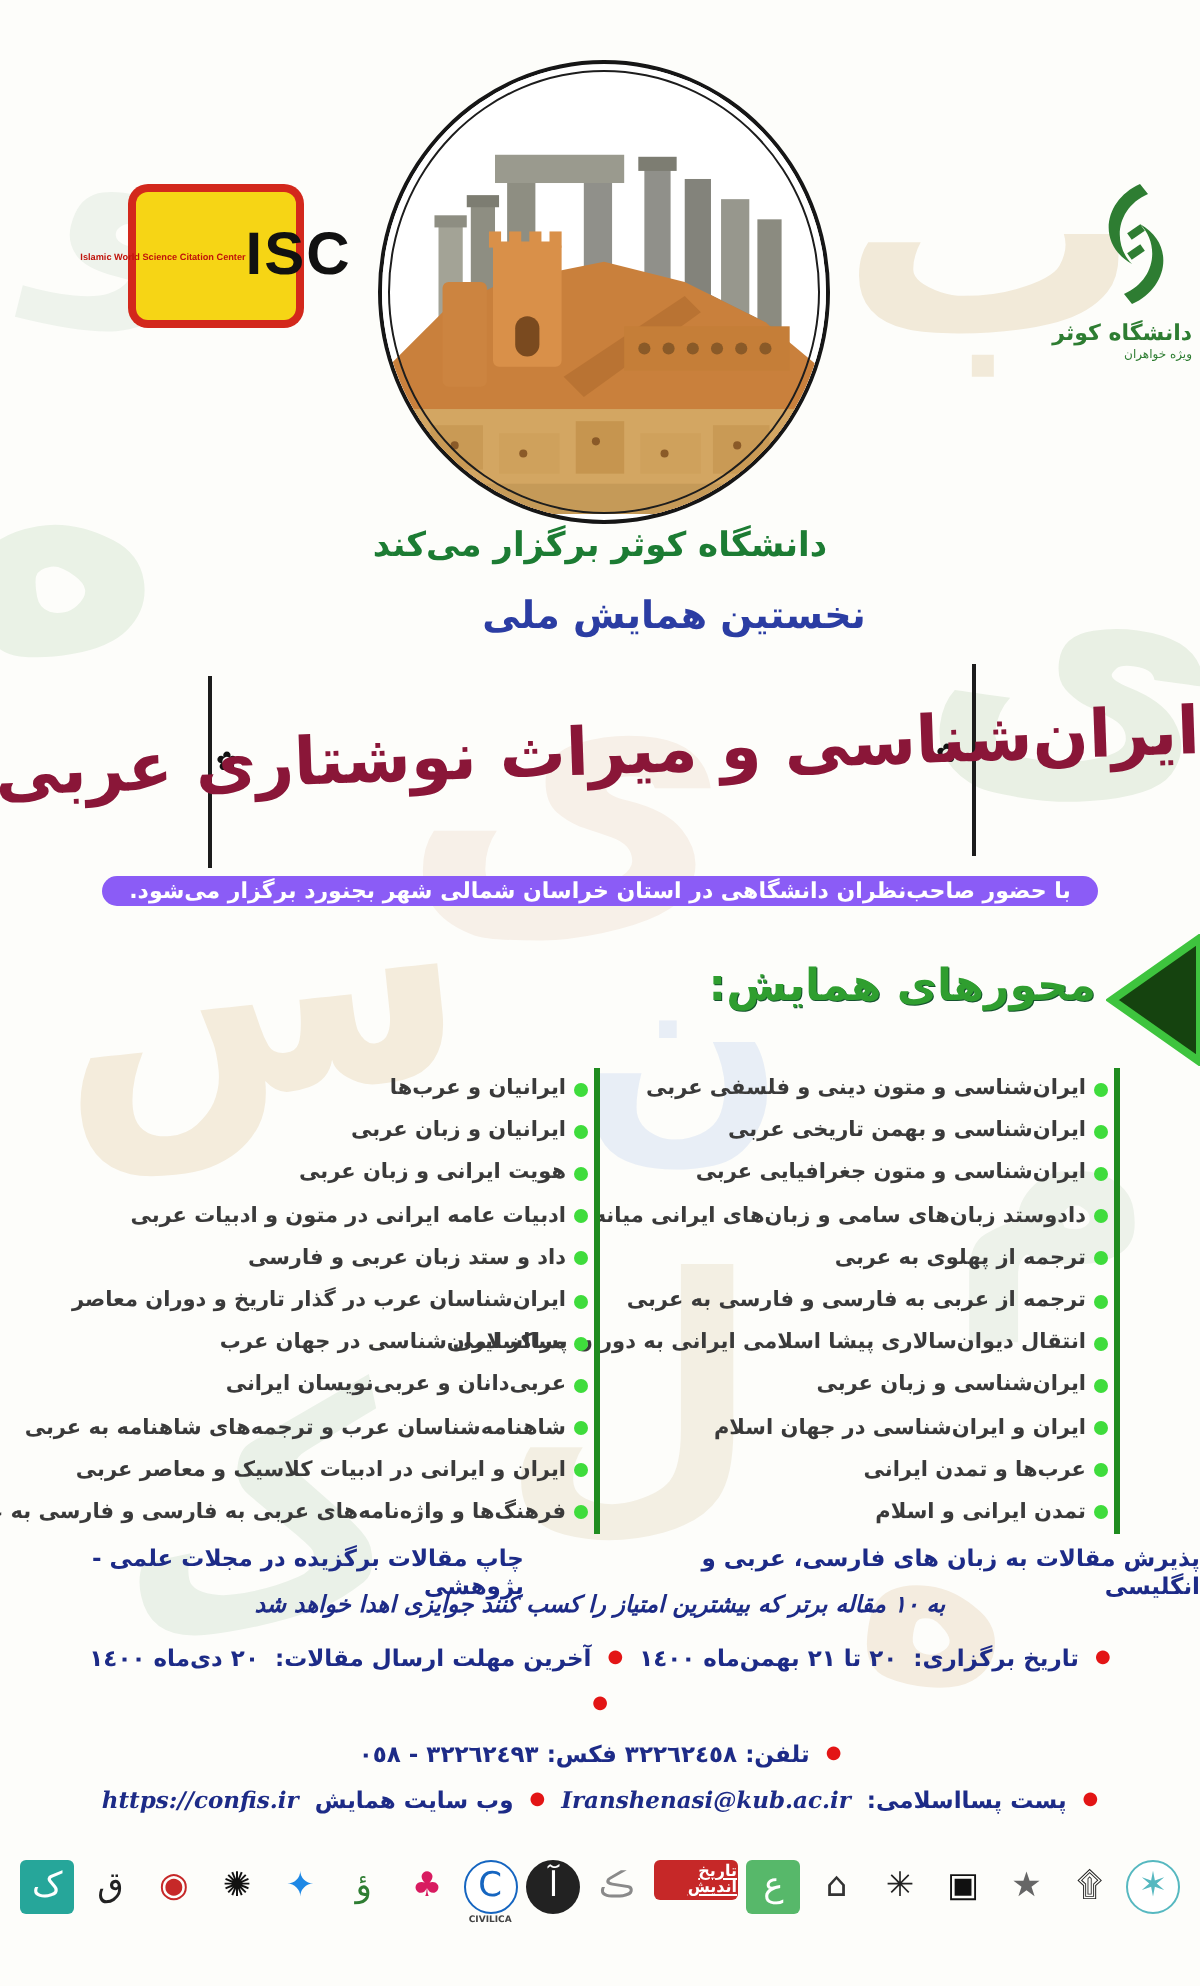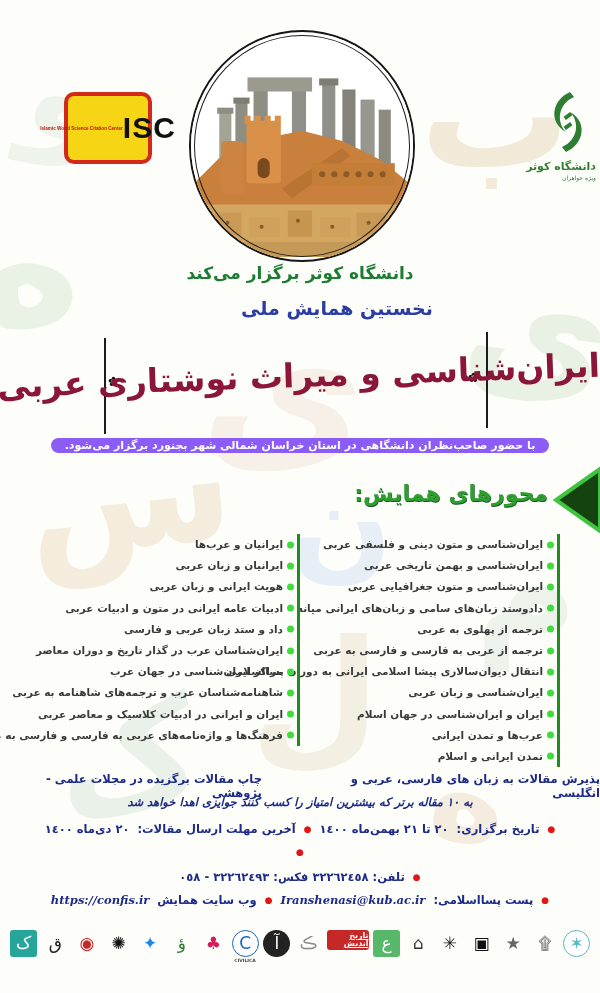--- a/index.html
+++ b/index.html
@@ -208,20 +208,21 @@
     </ul>
   <ul class="col col-b">
 
   <li><span>ایرانیان و عرب‌ها</span></li>
       <li><span>ایرانیان و زبان عربی</span></li>
       <li><span>هویت ایرانی و زبان عربی</span></li>
       <li><span>ادبیات عامه ایرانی در متون و ادبیات عربی</span></li>
       <li><span>داد و ستد زبان عربی و فارسی</span></li>
       <li><span>ایران‌شناسان عرب در گذار تاریخ و دوران معاصر</span></li>
       <li><span>مراکز ایران‌شناسی در جهان عرب</span></li>
+      <li><span>عربی‌دانان و عربی‌نویسان ایرانی</span></li>
       <li><span>شاهنامه‌شناسان عرب و ترجمه‌های شاهنامه به عربی</span></li>
       <li><span>ایران و ایرانی در ادبیات کلاسیک و معاصر عربی</span></li>
       <li><span>فرهنگ‌ها و واژه‌نامه‌های عربی به فارسی و فارسی به عربی</span></li>
     </ul>
 
   <div class="note-row r1">
     <span>پذیرش مقالات به زبان های فارسی، عربی و انگلیسی</span>
     <span>چاپ مقالات برگزیده در مجلات علمی - پژوهشی</span>
   </div>
   <div class="note-row r2">

